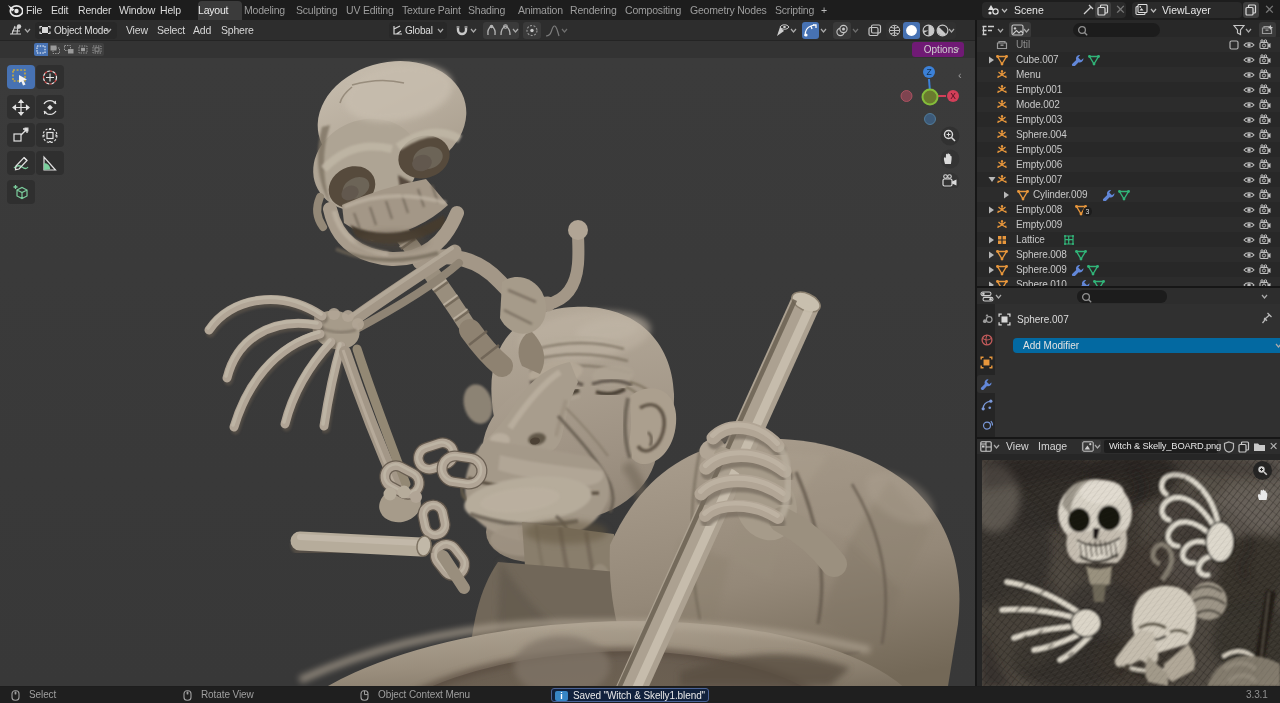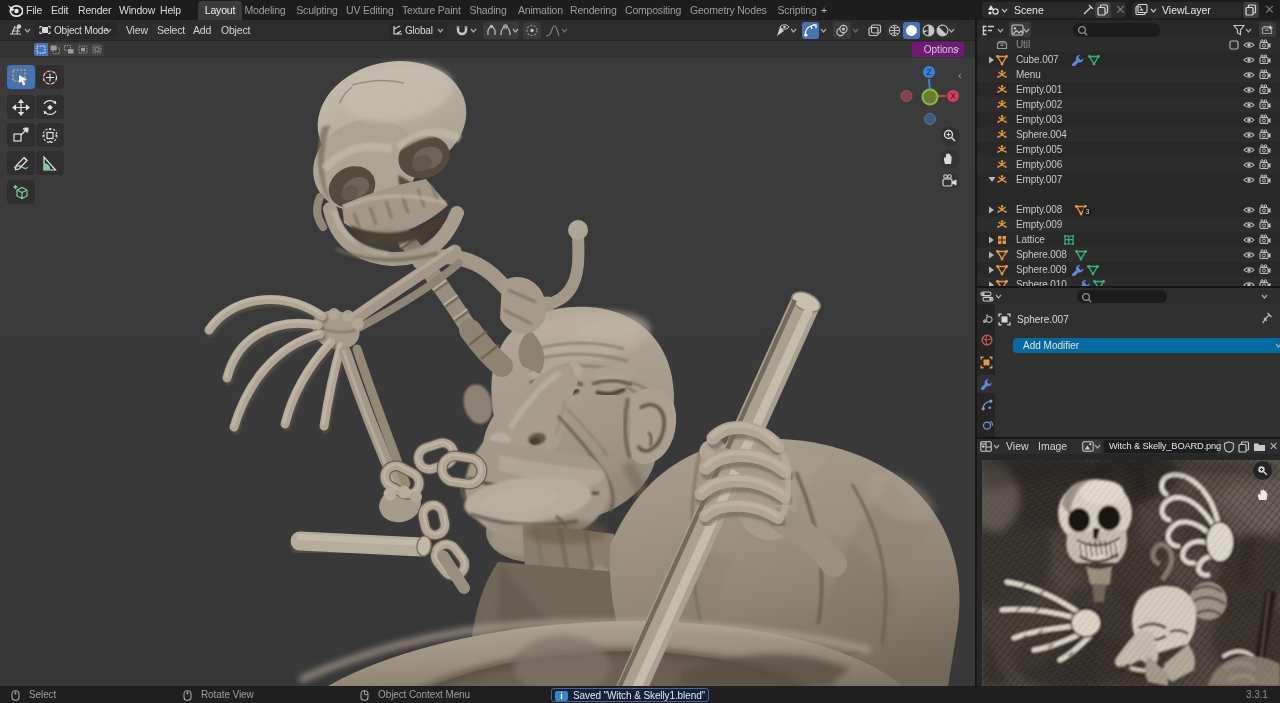--- a/index.html
+++ b/index.html
@@ -3,21 +3,21 @@
 <meta charset="utf-8">
 <style>
 * { margin:0; padding:0; box-sizing:border-box; }
 html,body { width:1280px; height:703px; overflow:hidden; background:#1d1d1d; }
 body { font-family:"Liberation Sans", sans-serif; -webkit-font-smoothing:antialiased; }
 #app { position:absolute; left:0; top:0; width:1280px; height:703px; }
 .abs { position:absolute; }
 
 #topbar { position:absolute; left:0; top:0; width:1280px; height:20px; background:#1d1d1d; }
 #topbar .menu { position:absolute; top:0; height:20px; line-height:20px; color:#dadada; font-size:10.5px; letter-spacing:-0.2px; white-space:nowrap; }
-.wtab { position:absolute; top:1px; height:19px; line-height:19px; font-size:10.5px; letter-spacing:-0.2px; color:#9d9d9d; text-align:center; border-radius:4px 4px 0 0; white-space:nowrap; }
+.wtab { position:absolute; top:1px; height:19px; line-height:19px; font-size:10.5px; letter-spacing:-0.2px; color:#9d9d9d; text-align:left; border-radius:4px 4px 0 0; white-space:nowrap; }
 .wtab.active { background:#3b3b3b; color:#ececec; }
 
 #vph { position:absolute; left:0; top:20px; width:975px; height:21px; background:#2d2d2d; border-bottom:1px solid #242424;}
 #vph .menu { position:absolute; top:0; height:21px; line-height:21px; color:#d6d6d6; font-size:10.5px; letter-spacing:-0.2px; white-space:nowrap; }
 .pill { position:absolute; background:#282828; border-radius:4px; }
 
 #tsr { position:absolute; left:0; top:41px; width:975px; height:17px; background:#333333; }
 
 #vpc { position:absolute; left:0; top:58px; width:975px; height:628px; background:#3c3c3c; overflow:hidden; }
 
@@ -112,21 +112,21 @@
         <path d="M1 3.5 V1.5 H3 M9 1.5 H11 V3.5 M11 6.5 V8.5 H9 M3 8.5 H1 V6.5" stroke="#d8d8d8" stroke-width="1.2" fill="none"></path>
       </svg>
       <div class="abs" style="left:19px;top:0;height:17px;line-height:17px;font-size:10px;letter-spacing:-0.2px;color:#dedede;white-space:nowrap">Object Mode</div>
       <svg class="abs" style="left:70px;top:6px" width="7" height="5" viewBox="0 0 7 5">
           <path d="M1 1 L3.5 4 L6 1" stroke="#aaa" stroke-width="1.2" fill="none"></path>
         </svg>
     </div>
     <div class="menu" style="left:126px">View</div>
     <div class="menu" style="left:157px">Select</div>
     <div class="menu" style="left:193px">Add</div>
-    <div class="menu" style="left:221px">Object</div>
+    <div class="menu" style="left:221px">Sphere</div>
     <div class="pill" style="left:389px;top:2px;width:58px;height:17px">
       <svg class="abs" style="left:3px;top:3px" width="12" height="11" viewBox="0 0 12 11">
         <path d="M2 1 V9 H10 M2 4 L8 1 M4.5 9 L9 6" stroke="#d5d5d5" stroke-width="1.2" fill="none"></path>
       </svg>
       <div class="abs" style="left:16px;top:0;height:17px;line-height:17px;font-size:10px;letter-spacing:-0.2px;color:#dedede">Global</div>
       <svg class="abs" style="left:48px;top:6px" width="7" height="5" viewBox="0 0 7 5">
           <path d="M1 1 L3.5 4 L6 1" stroke="#aaa" stroke-width="1.2" fill="none"></path>
         </svg>
     </div>
     <svg class="abs" style="left:455px;top:4px" width="14" height="13" viewBox="0 0 14 13">
@@ -725,21 +725,21 @@
           <use href="#i-eye"></use>
         </svg>
         <svg class="abs" style="left:282px;top:2px" width="12" height="12" viewBox="0 0 12 12">
           <use href="#i-cam"></use>
         </svg>
       </div>
     <div class="abs" style="left:0;top:77px;width:303px;height:15px;background:#2c2c2c">
         <svg class="abs" style="left:19px;top:1.5px" width="12" height="12" viewBox="0 0 12 12">
           <use href="#i-empty"></use>
         </svg>
-        <div class="abs" style="left:39px;top:0;font-size:10px;letter-spacing:-0.1px;line-height:15px;color:#c8c8c8">Empty.002</div>
+        <div class="abs" style="left:39px;top:0;font-size:10px;letter-spacing:-0.1px;line-height:15px;color:#c8c8c8">Mode.002</div>
         <svg class="abs" style="left:266px;top:2px" width="12" height="12" viewBox="0 0 12 12">
           <use href="#i-eye"></use>
         </svg>
         <svg class="abs" style="left:282px;top:2px" width="12" height="12" viewBox="0 0 12 12">
           <use href="#i-cam"></use>
         </svg>
       </div>
     <div class="abs" style="left:0;top:92px;width:303px;height:15px;background:#282828">
         <svg class="abs" style="left:19px;top:1.5px" width="12" height="12" viewBox="0 0 12 12">
           <use href="#i-empty"></use>
@@ -789,20 +789,41 @@
         </svg>
       </div>
     <div class="abs" style="left:0;top:152px;width:312px;height:15px;background:#282828">
         <svg class="abs" style="left:10px;top:3px" width="9" height="10" viewBox="0 0 9 10">
           <use href="#i-arrD"></use>
         </svg>
         <svg class="abs" style="left:19px;top:1.5px" width="12" height="12" viewBox="0 0 12 12">
           <use href="#i-empty"></use>
         </svg>
         <div class="abs" style="left:39px;top:0;font-size:10px;letter-spacing:-0.1px;line-height:15px;color:#c8c8c8">Empty.007</div>
+        <svg class="abs" style="left:266px;top:2px" width="12" height="12" viewBox="0 0 12 12">
+          <use href="#i-eye"></use>
+        </svg>
+        <svg class="abs" style="left:282px;top:2px" width="12" height="12" viewBox="0 0 12 12">
+          <use href="#i-cam"></use>
+        </svg>
+      </div>
+    <div class="abs" style="left:0;top:167px;width:303px;height:15px;background:#2c2c2c">
+        <svg class="abs" style="left:25px;top:3px" width="9" height="10" viewBox="0 0 9 10">
+          <use href="#i-arrR"></use>
+        </svg>
+        <svg class="abs" style="left:40px;top:1.5px" width="12" height="12" viewBox="0 0 12 12">
+          <use href="#i-mesh"></use>
+        </svg>
+        <div class="abs" style="left:56px;top:0;font-size:10px;letter-spacing:-0.1px;line-height:15px;color:#c8c8c8">Cylinder.009</div>
+        <svg class="abs" style="left:125px;top:1.5px" width="13" height="12" viewBox="0 0 13 12">
+          <use href="#i-wrench"></use>
+        </svg>
+        <svg class="abs" style="left:141px;top:1.5px" width="12" height="12" viewBox="0 0 12 12">
+          <use href="#i-meshg"></use>
+        </svg>
         <svg class="abs" style="left:266px;top:2px" width="12" height="12" viewBox="0 0 12 12">
           <use href="#i-eye"></use>
         </svg>
         <svg class="abs" style="left:282px;top:2px" width="12" height="12" viewBox="0 0 12 12">
           <use href="#i-cam"></use>
         </svg>
       </div>
     <div class="abs" style="left:0;top:182px;width:303px;height:15px;background:#282828">
         <svg class="abs" style="left:10px;top:3px" width="9" height="10" viewBox="0 0 9 10">
           <use href="#i-arrR"></use>

